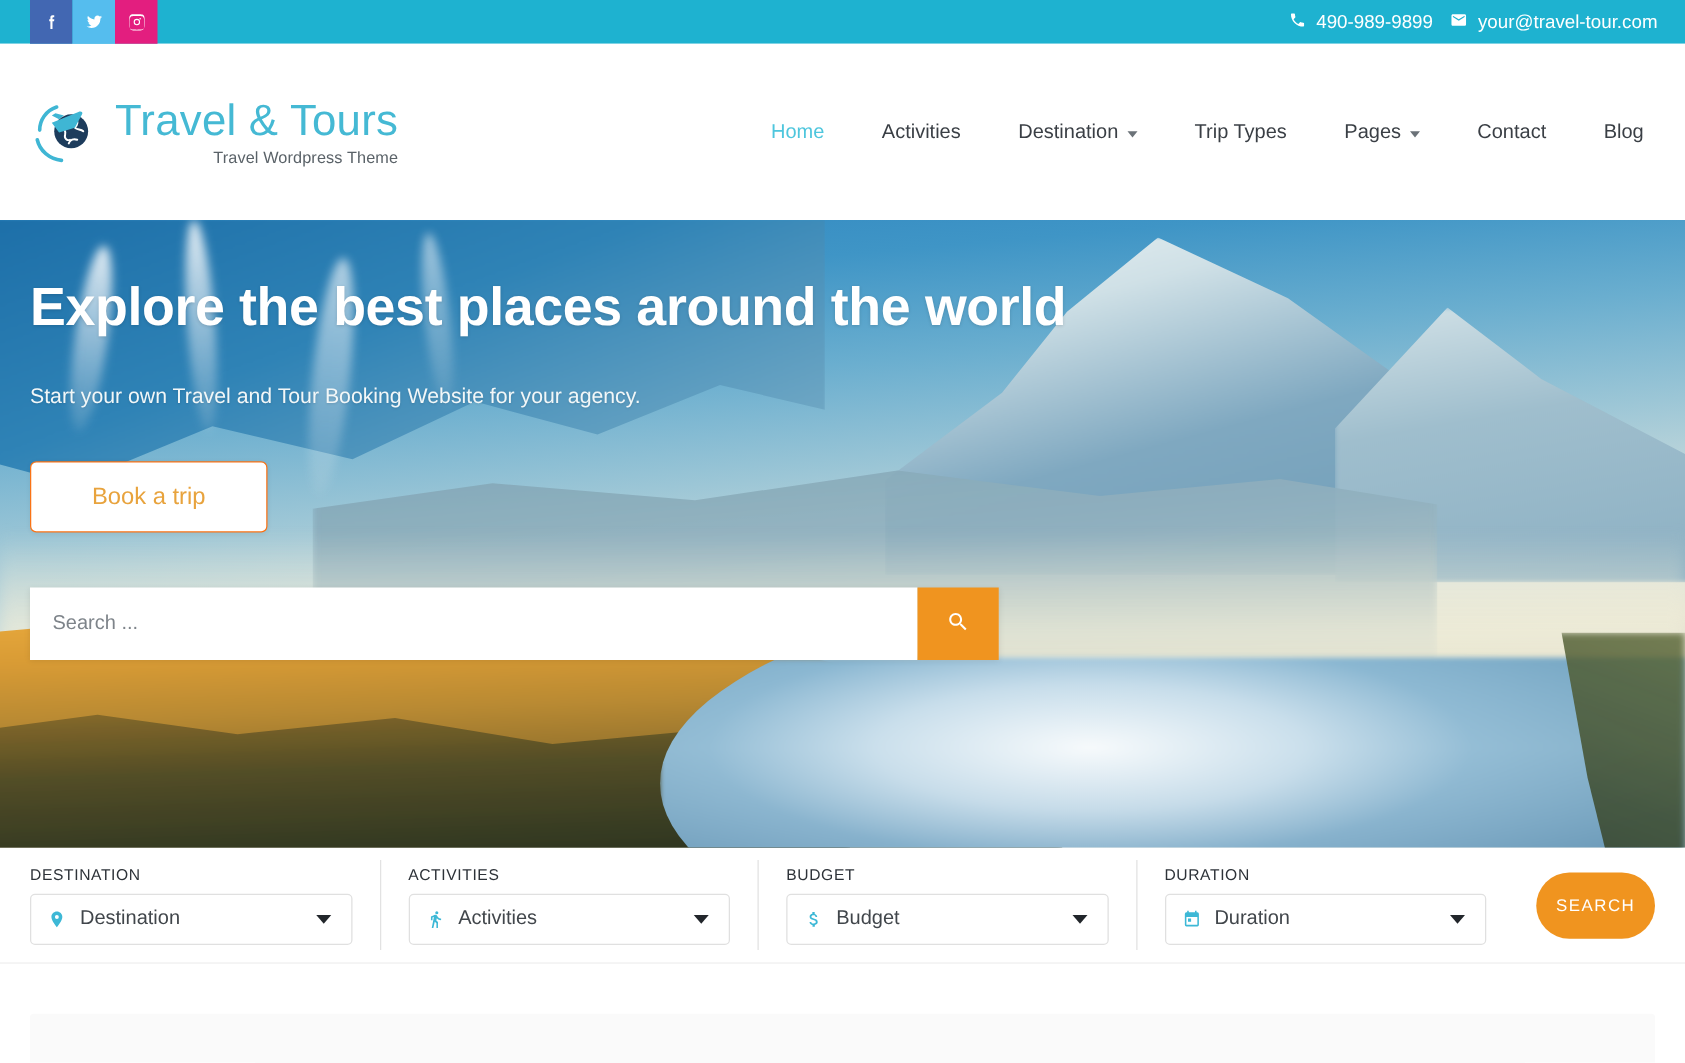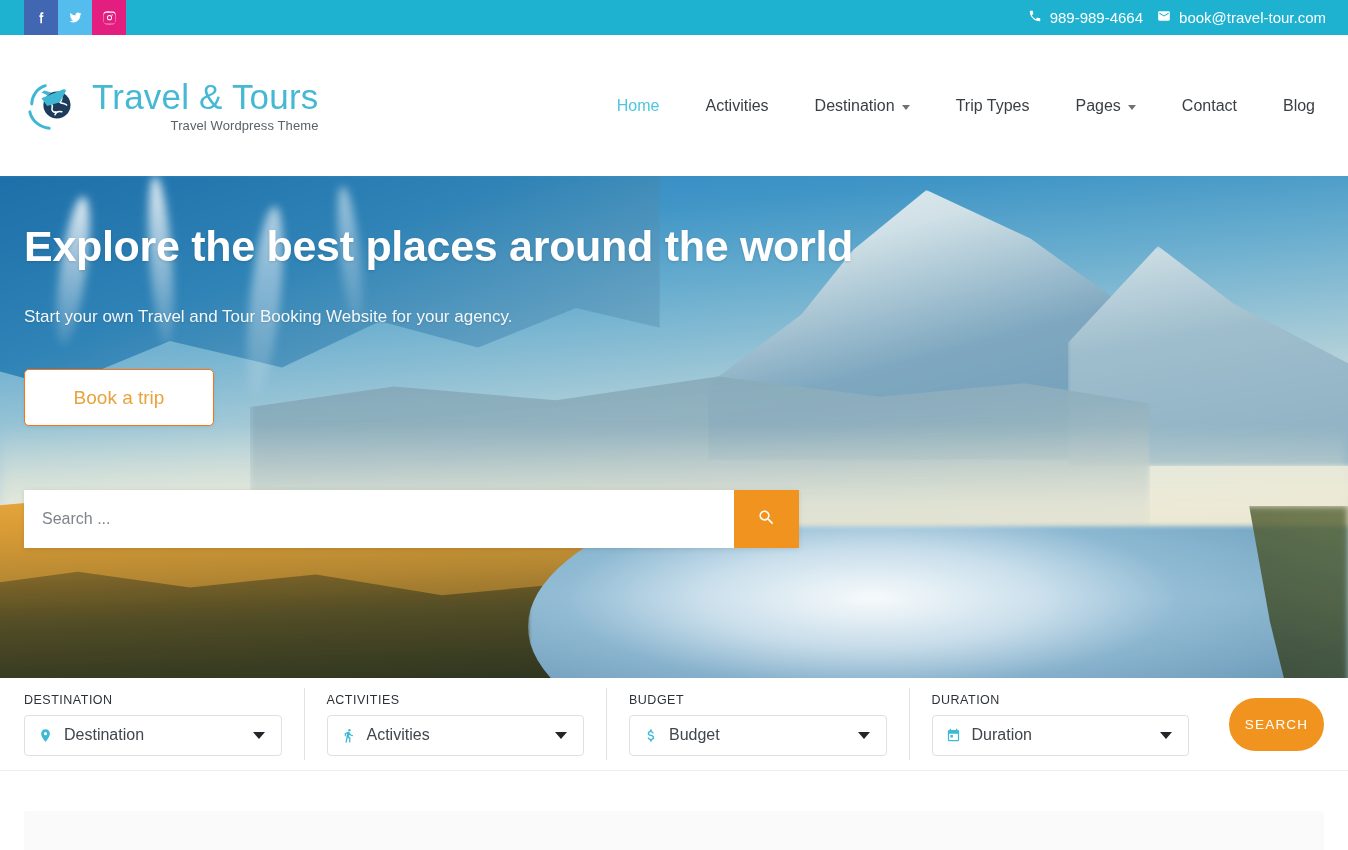--- a/index.html
+++ b/index.html
@@ -147,21 +147,21 @@
     text-shadow:0 1px 2px rgba(0,0,0,.12);
   }
   .book-btn {
     margin-top:42px; width:190px; height:57px; background:#ffffff;
     border:1px solid #f97316; border-radius:5px;
     display:flex; align-items:center; justify-content:center;
     font-size:19px; color:#e8a33d; cursor:pointer;
     box-shadow:0 1px 4px rgba(0,0,0,.06);
   }
   .search-row {
-    margin-top:64px; display:flex; width:775px; height:58px;
+    margin-top:44px; display:flex; width:775px; height:58px;
     box-shadow:0 1px 5px rgba(0,0,0,.1);
     justify-content:flex-end;
   }
   .search-input {
     flex:1; border:none; outline:none; background:#fff;
     padding:0 18px; font-size:16px; color:#3a3f45;
     font-family:"Liberation Sans", sans-serif;
   }
   .search-input::placeholder { color:#7e848a; }
   .search-go {
@@ -229,29 +229,29 @@
         </svg>
     </div>
   </div>
   <div class="contact-group">
     <div class="contact-item">
       <span>
         <svg viewBox="0 0 24 24">
             <path d="M6.6 10.8c1.4 2.8 3.8 5.1 6.6 6.6l2.2-2.2c.3-.3.7-.4 1-.2 1.1.4 2.4.6 3.6.6.6 0 1 .4 1 1V20c0 .6-.4 1-1 1C10.6 21 3 13.4 3 4c0-.6.4-1 1-1h3.5c.6 0 1 .4 1 1 0 1.3.2 2.5.6 3.6.1.4 0 .8-.2 1l-2.3 2.2z"></path>
           </svg>
       </span>
-      <span>989-989-4664</span>
+      <span>490-989-9899</span>
     </div>
     <div class="contact-item">
       <span>
         <svg viewBox="0 0 24 24">
             <path d="M20 4H4c-1.1 0-2 .9-2 2v12c0 1.1.9 2 2 2h16c1.1 0 2-.9 2-2V6c0-1.1-.9-2-2-2zm0 4l-8 5-8-5V6l8 5 8-5v2z"></path>
           </svg>
       </span>
-      <span>book@travel-tour.com</span>
+      <span>your@travel-tour.com</span>
     </div>
   </div>
 </div>
 
 <div class="header">
   <div class="logo">
     <span class="logo-mark">
       <svg viewBox="0 0 64 64">
         <path d="M8 30c0-8 5-16 14-19" stroke="#3fb6d4" stroke-width="3" fill="none" stroke-linecap="round"></path>
         <path d="M6 38c2 9 10 16 20 17" stroke="#3fb6d4" stroke-width="3" fill="none" stroke-linecap="round"></path>

